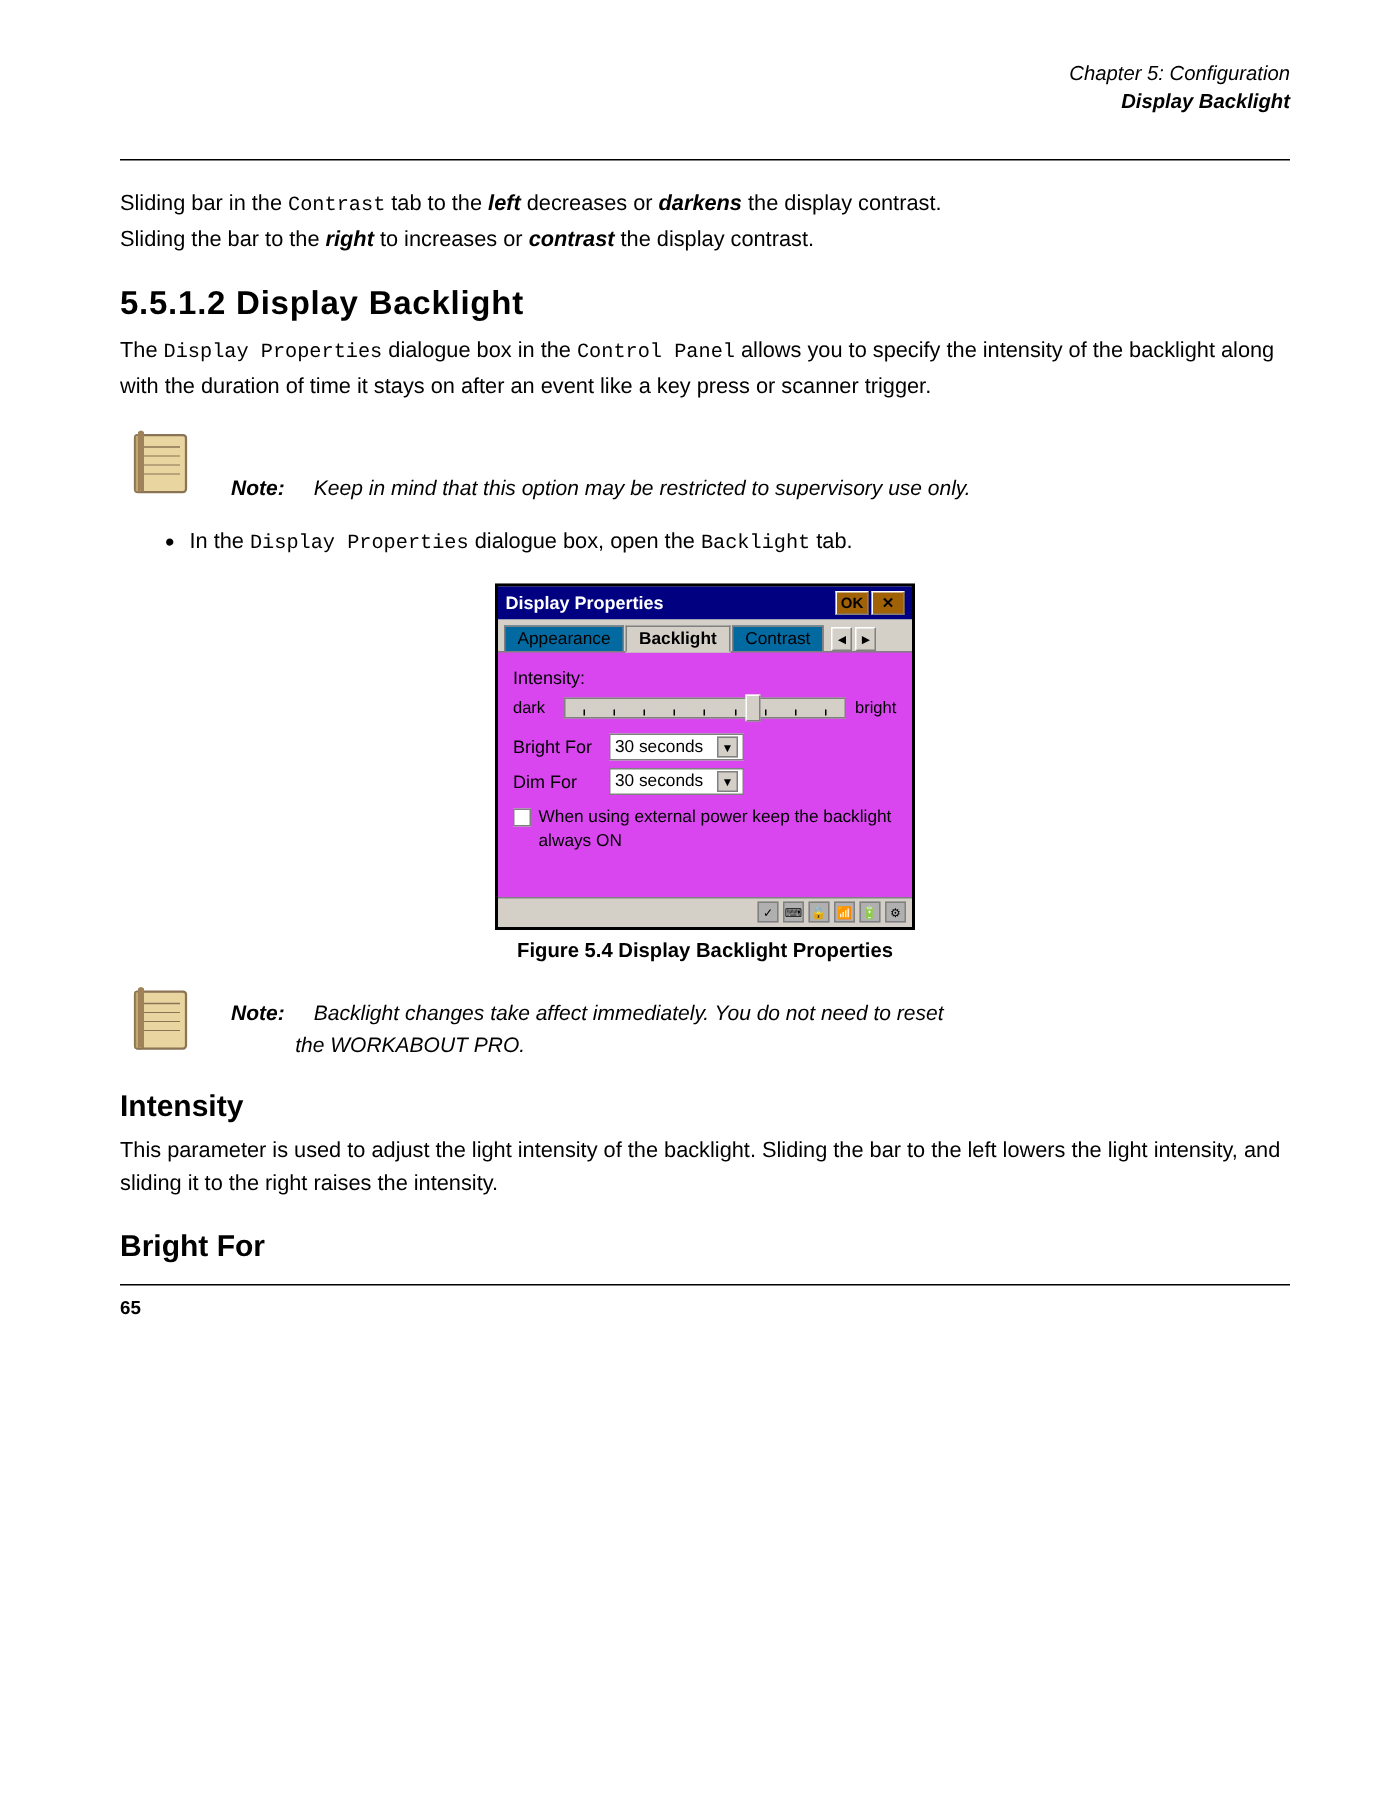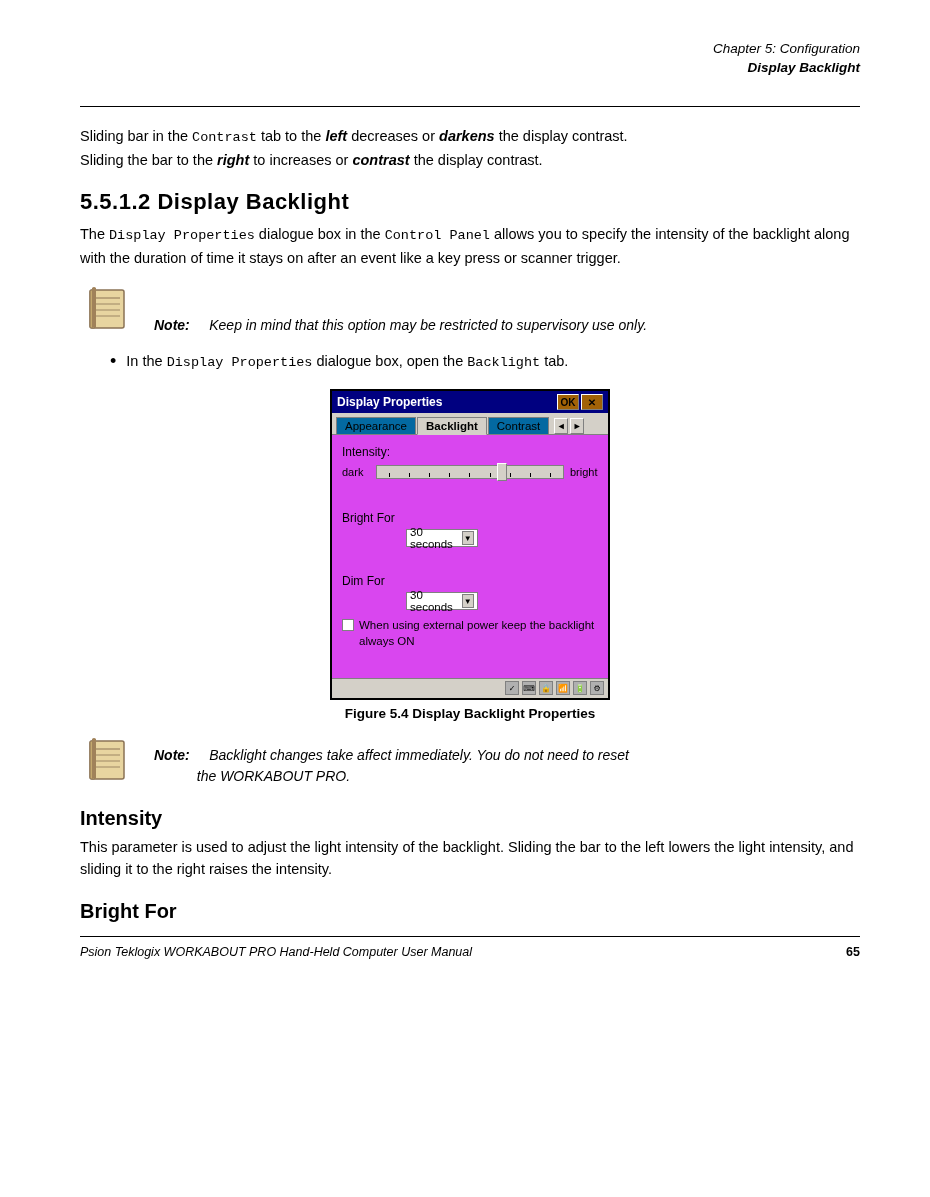--- a/index.html
+++ b/index.html
@@ -268,23 +268,22 @@
     }
     .dropdown-select {
       background: #fff;
       border: 1px solid #808080;
       border-top-color: #808080;
       font-size: 11.5px;
       padding: 1px 3px;
       display: flex;
       align-items: center;
       justify-content: space-between;
-      width: 72px;
+      width: 90px;
       height: 18px;
-      margin-top: 40px;
     }
     .dropdown-arrow {
       width: 14px;
       height: 14px;
       background: #d4d0c8;
       border: 1px solid #808080;
       display: flex;
       align-items: center;
       justify-content: center;
       font-size: 8px;
@@ -523,17 +522,16 @@
   </div>
 
   <div class="sub-heading">Intensity</div>
   <p>This parameter is used to adjust the light intensity of the backlight. Sliding the bar to the left lowers the light intensity, and sliding it to the right raises the intensity.</p>
 
   <div class="sub-heading">Bright  For</div>
 
   <hr class="footer-rule">
 
   <div class="page-footer">
-    <span class="footer-left">Psion Teklogix WORKABOUT PRO Hand-Held Computer User Manual</span>
     <span class="footer-right">65</span>
   </div>
 
 </div>
 
 </body></html>

